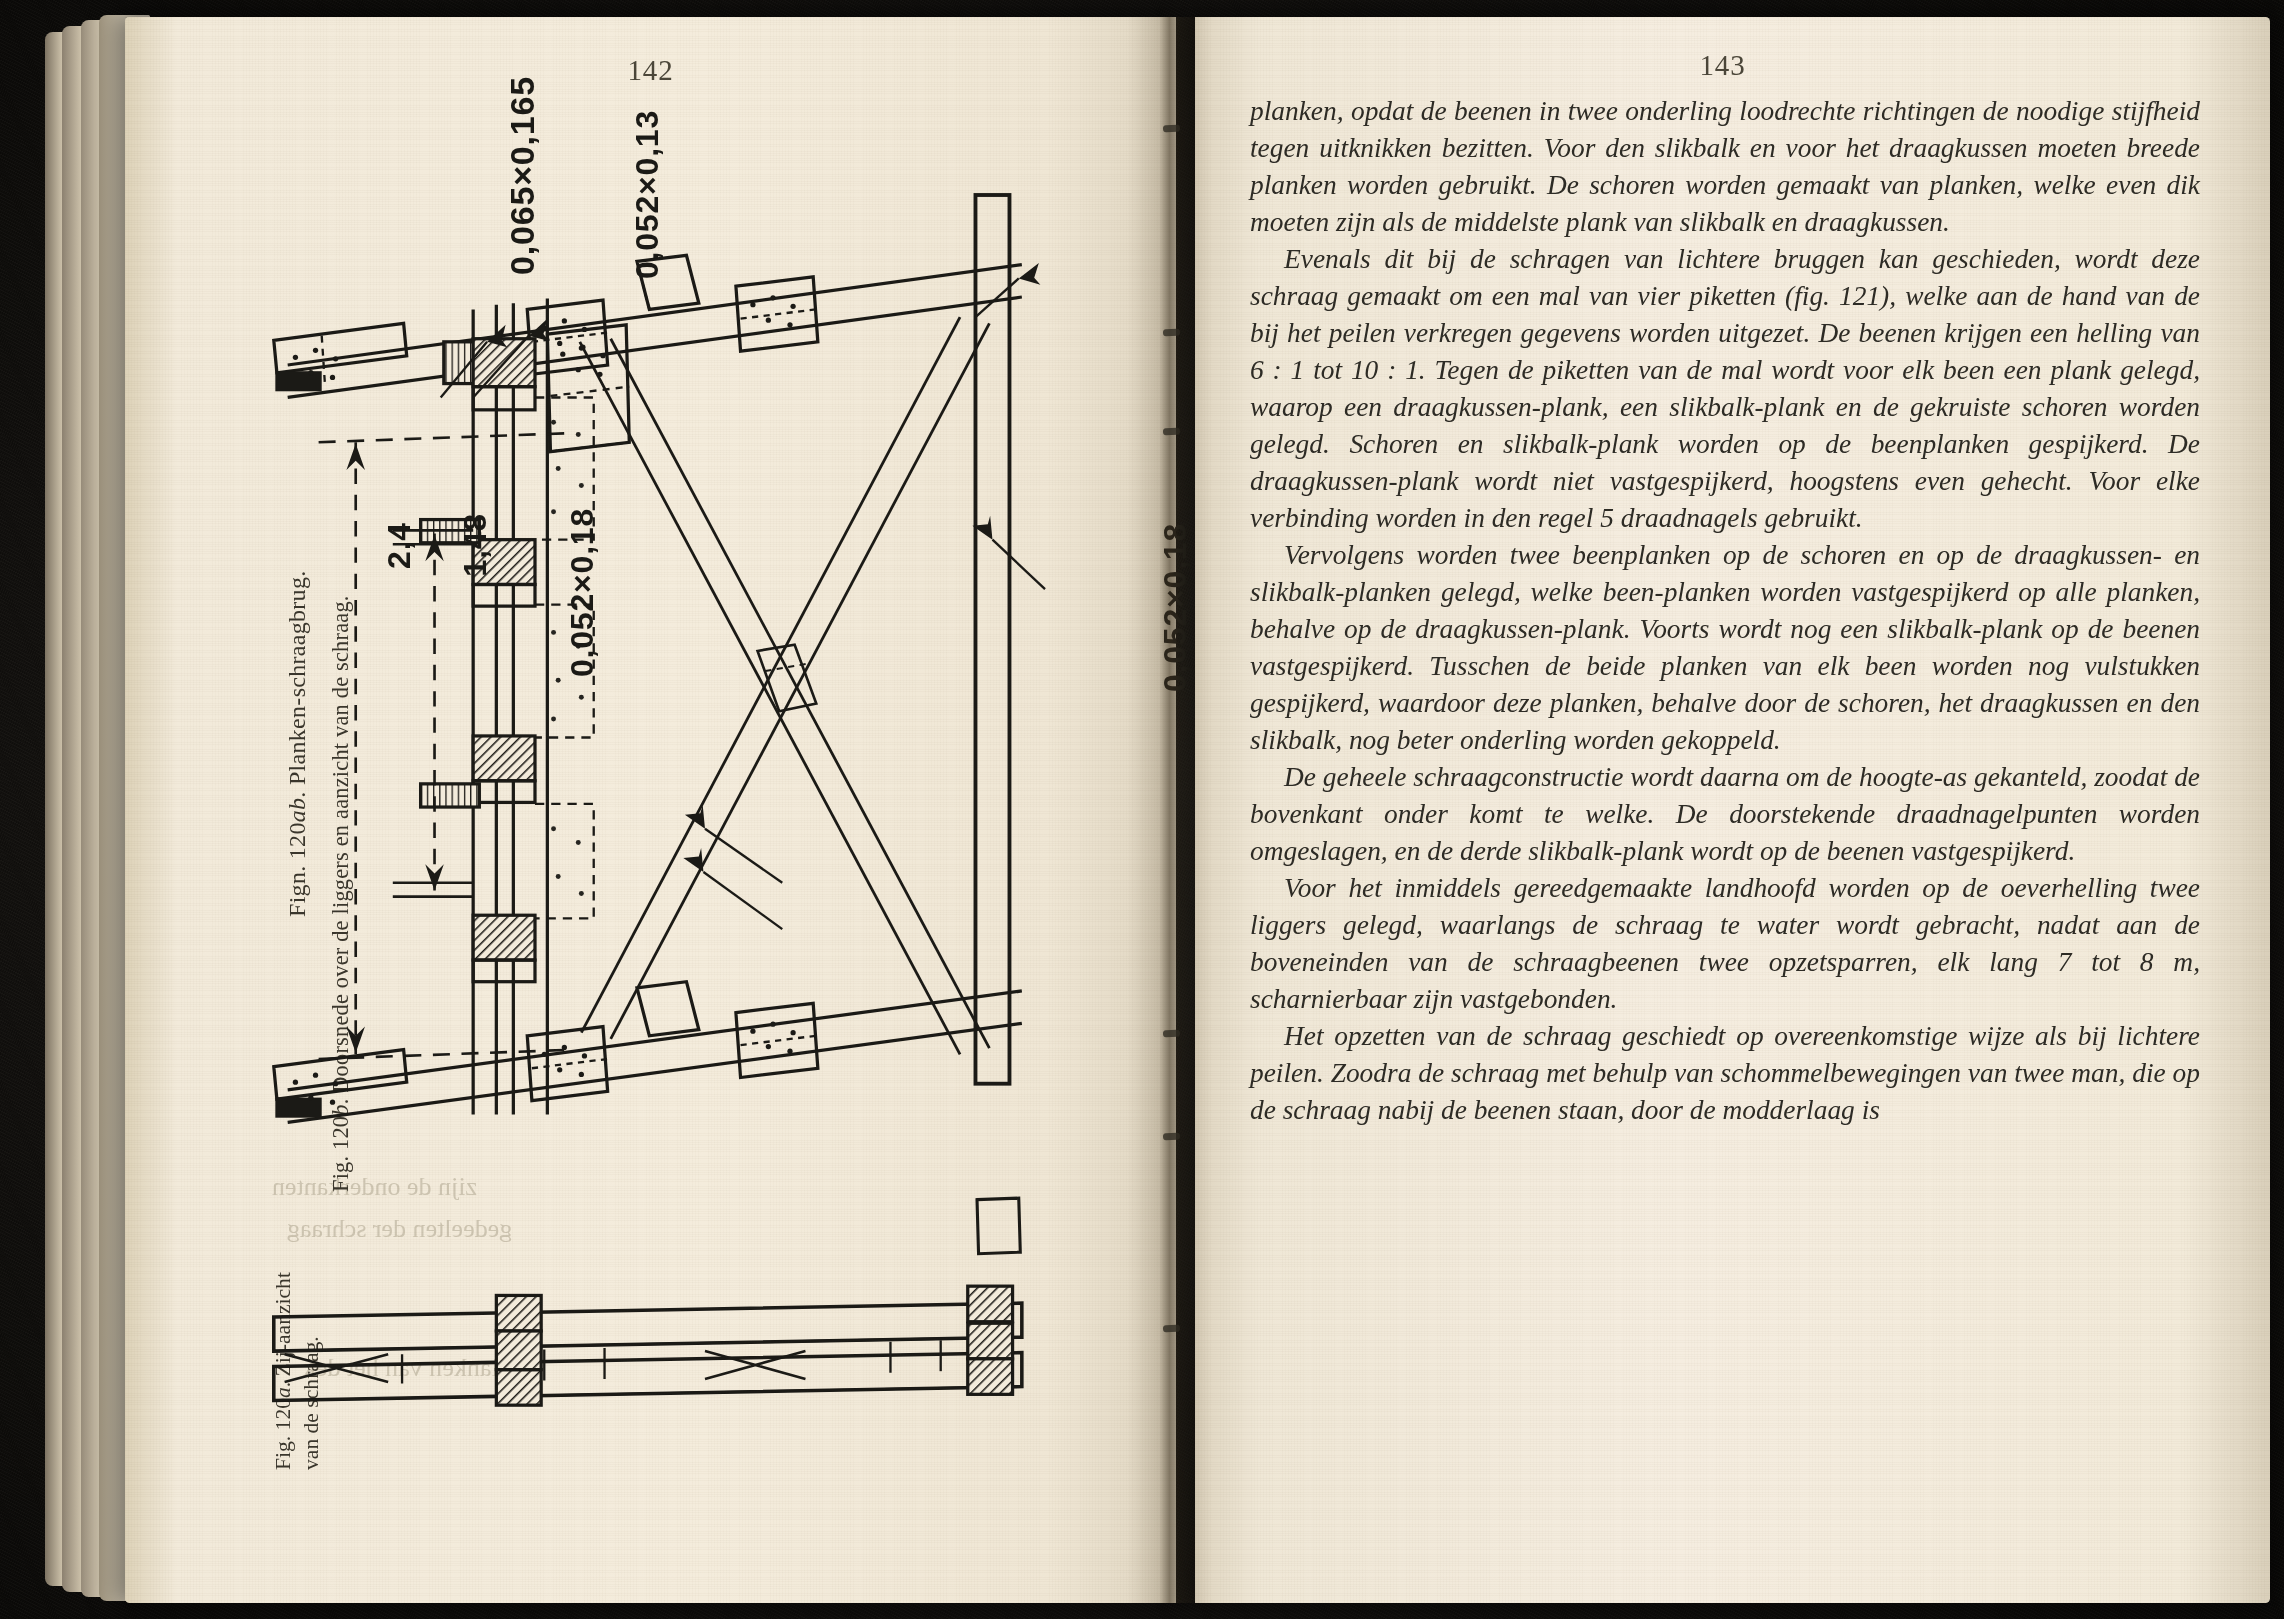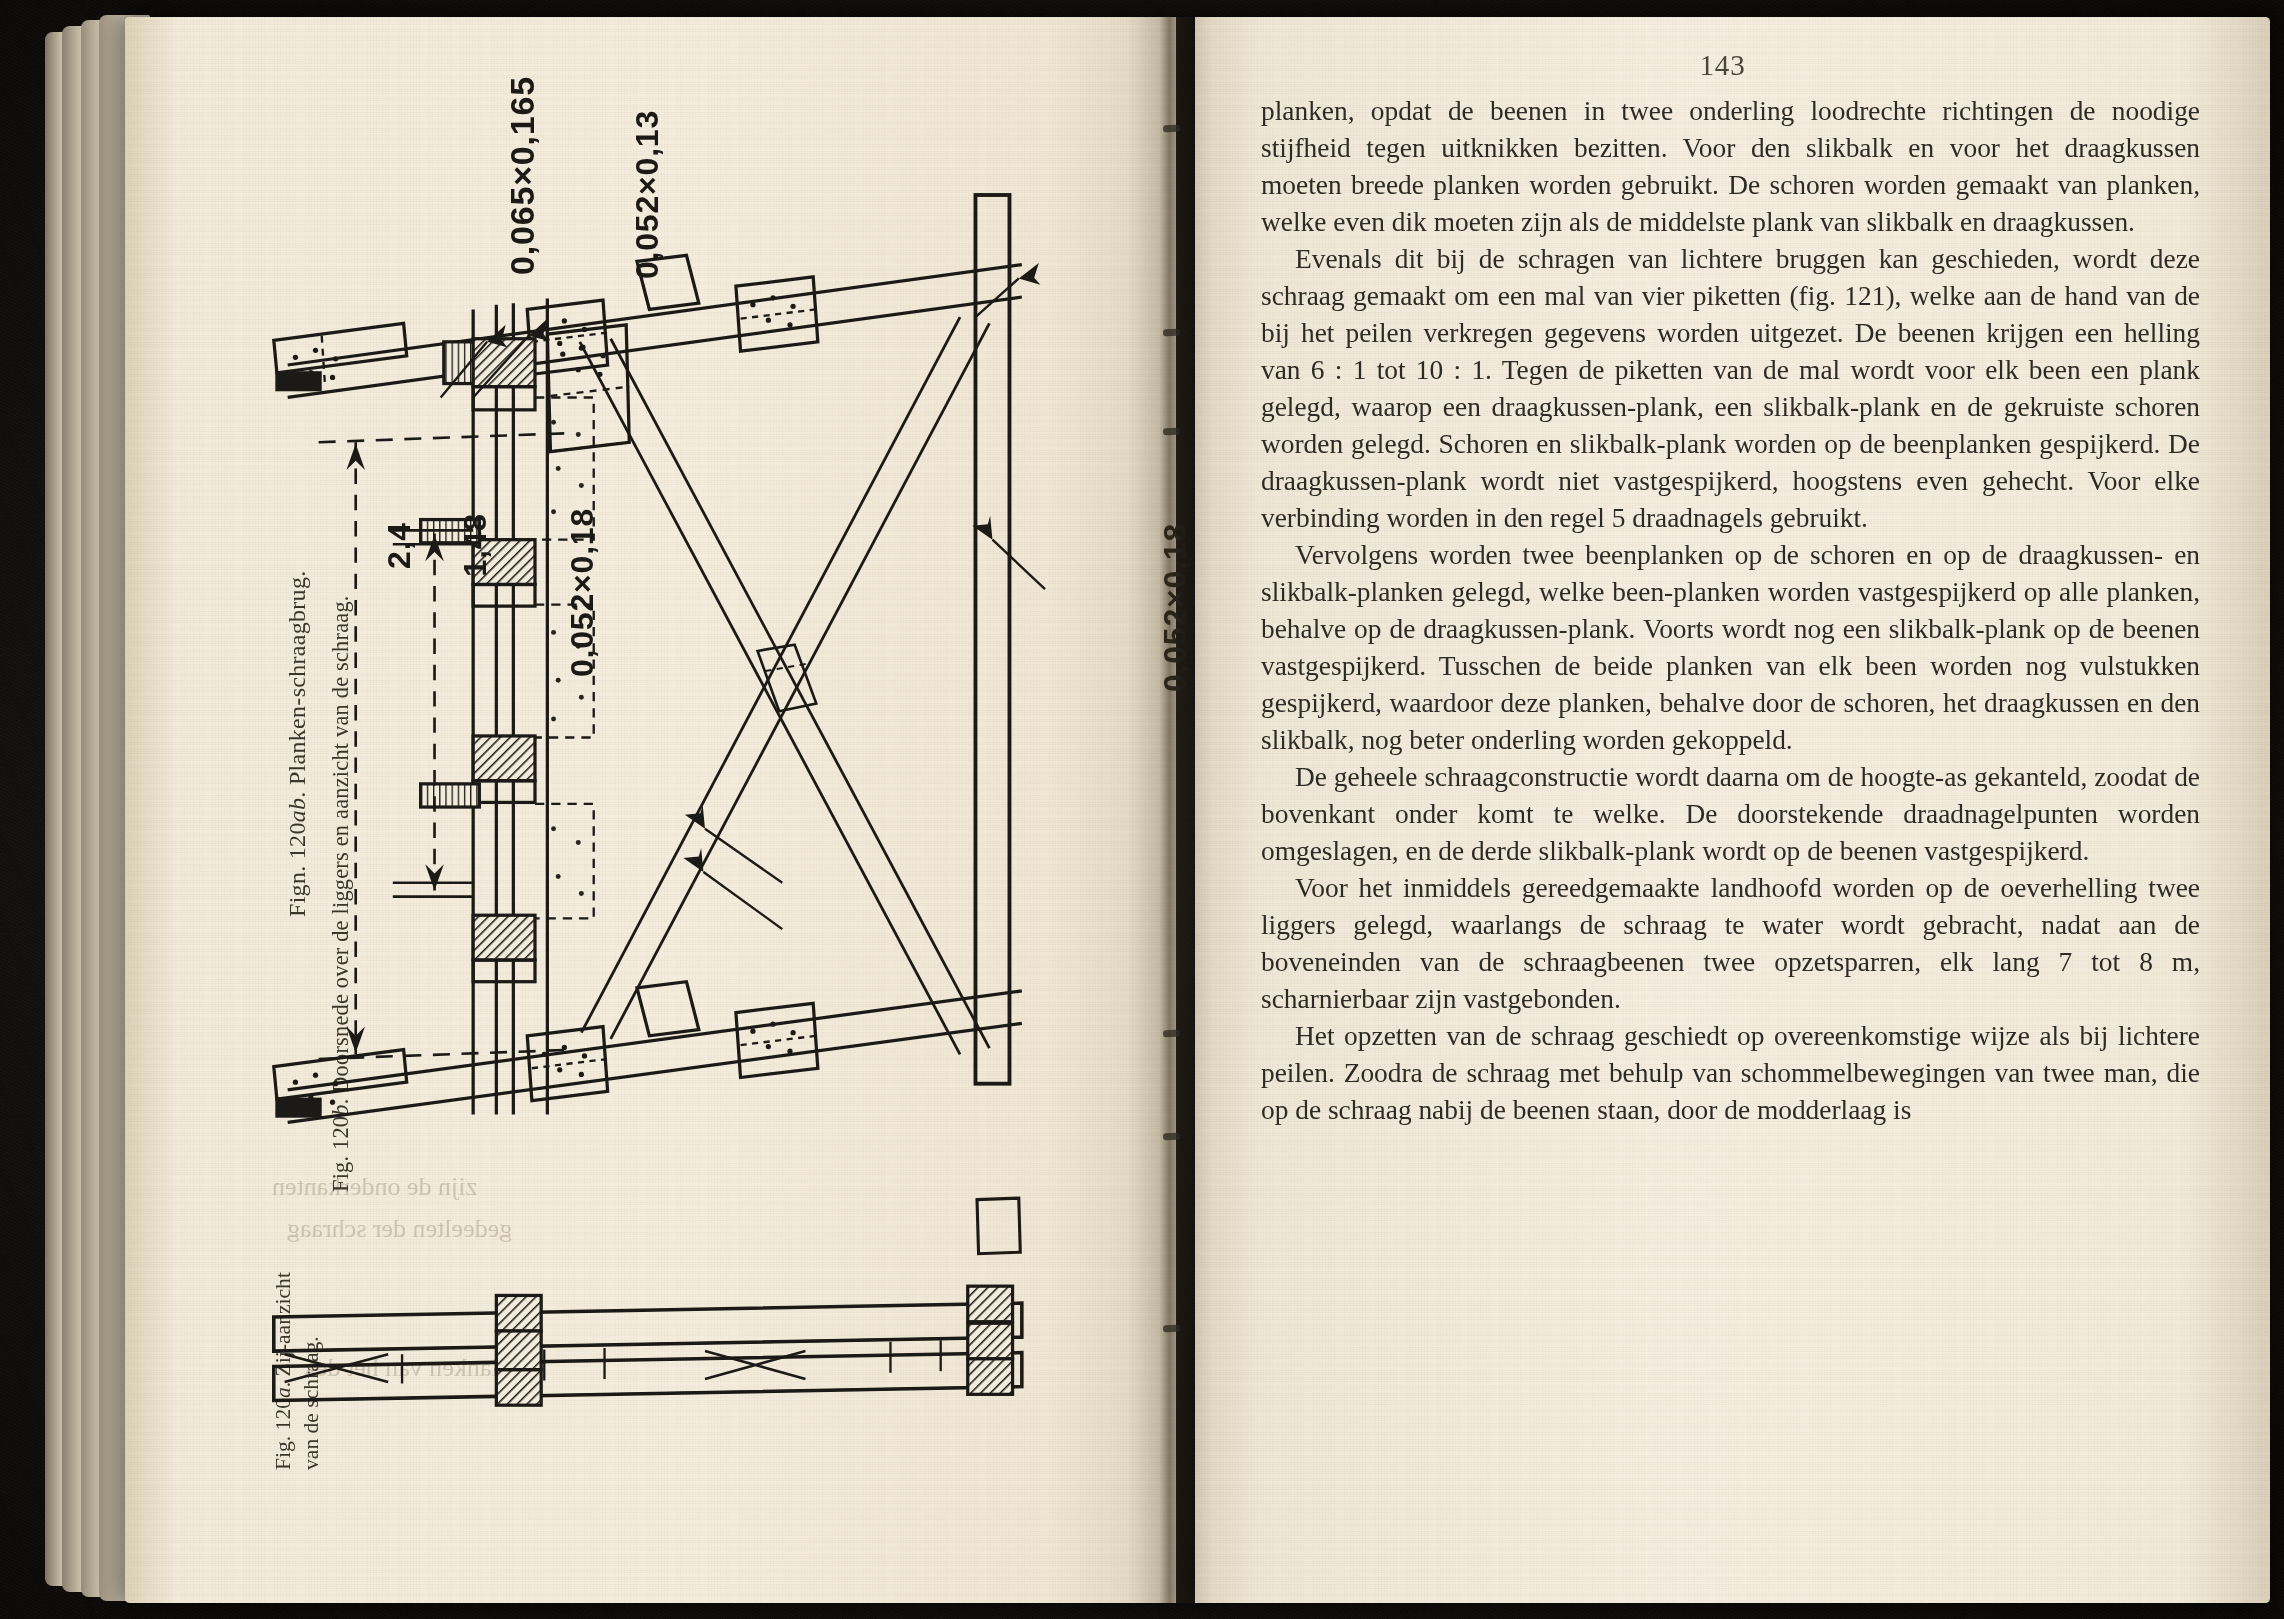--- a/index.html
+++ b/index.html
@@ -81,21 +81,21 @@
   #folio-left{left:0;top:37px;width:1051px;text-align:center;}
   #folio-right{left:0;top:32px;width:1055px;text-align:center;}
 
   
   #textcol{
     position:absolute;left:54px;top:76px;width:951px;
     font-size:27.4px;line-height:37px;color:#2d2b25;
     text-align:justify;text-justify:inter-word;
     font-family:"Liberation Serif", serif;
   }
-  #textcol p{margin:0 0 0 12px;text-indent:34px;}
+  #textcol p{margin:0 0 0 1px;text-indent:34px;font-style:italic;}
   #textcol p.first{text-indent:0;}
 
   
   .cap{
     position:absolute;
     transform-origin:0 0;transform:rotate(-90deg);
     white-space:nowrap;color:#3a362c;
     font-family:"Liberation Serif", serif;
   }
   .cap i{font-style:italic;}
@@ -136,20 +136,21 @@
 <div id="book">
 
   <div class="edge e1"></div>
   <div class="edge e2"></div>
   <div class="edge e3"></div>
   <div class="edge e4"></div>
 
   <div class="leaf" id="page-left">
     <div class="paper-grain"></div>
 
+    <div class="folio" id="folio-left">142</div>
 
     <div class="ghost" style="left:147px;top:1152px;">zijn de onderkanten</div>
     <div class="ghost" style="left:162px;top:1194px;">gedeelten der schraag</div>
     <div class="ghost" style="left:178px;top:1333px;">planken van het dek</div>
 
     <div class="cap" id="cap-main"><span>Fign. 120</span><i>ab</i><span>. Planken-schraagbrug.</span></div>
 
     <div class="cap" id="cap-120b"><span>Fig. 120</span><i>b</i><span>. Doorsnede over de liggers en aanzicht van de schraag.</span></div>
 
     <div class="cap" id="cap-120a"><span>Fig. 120</span><i>a</i><span>. Zij-aanzicht van de schraag.</span></div>

